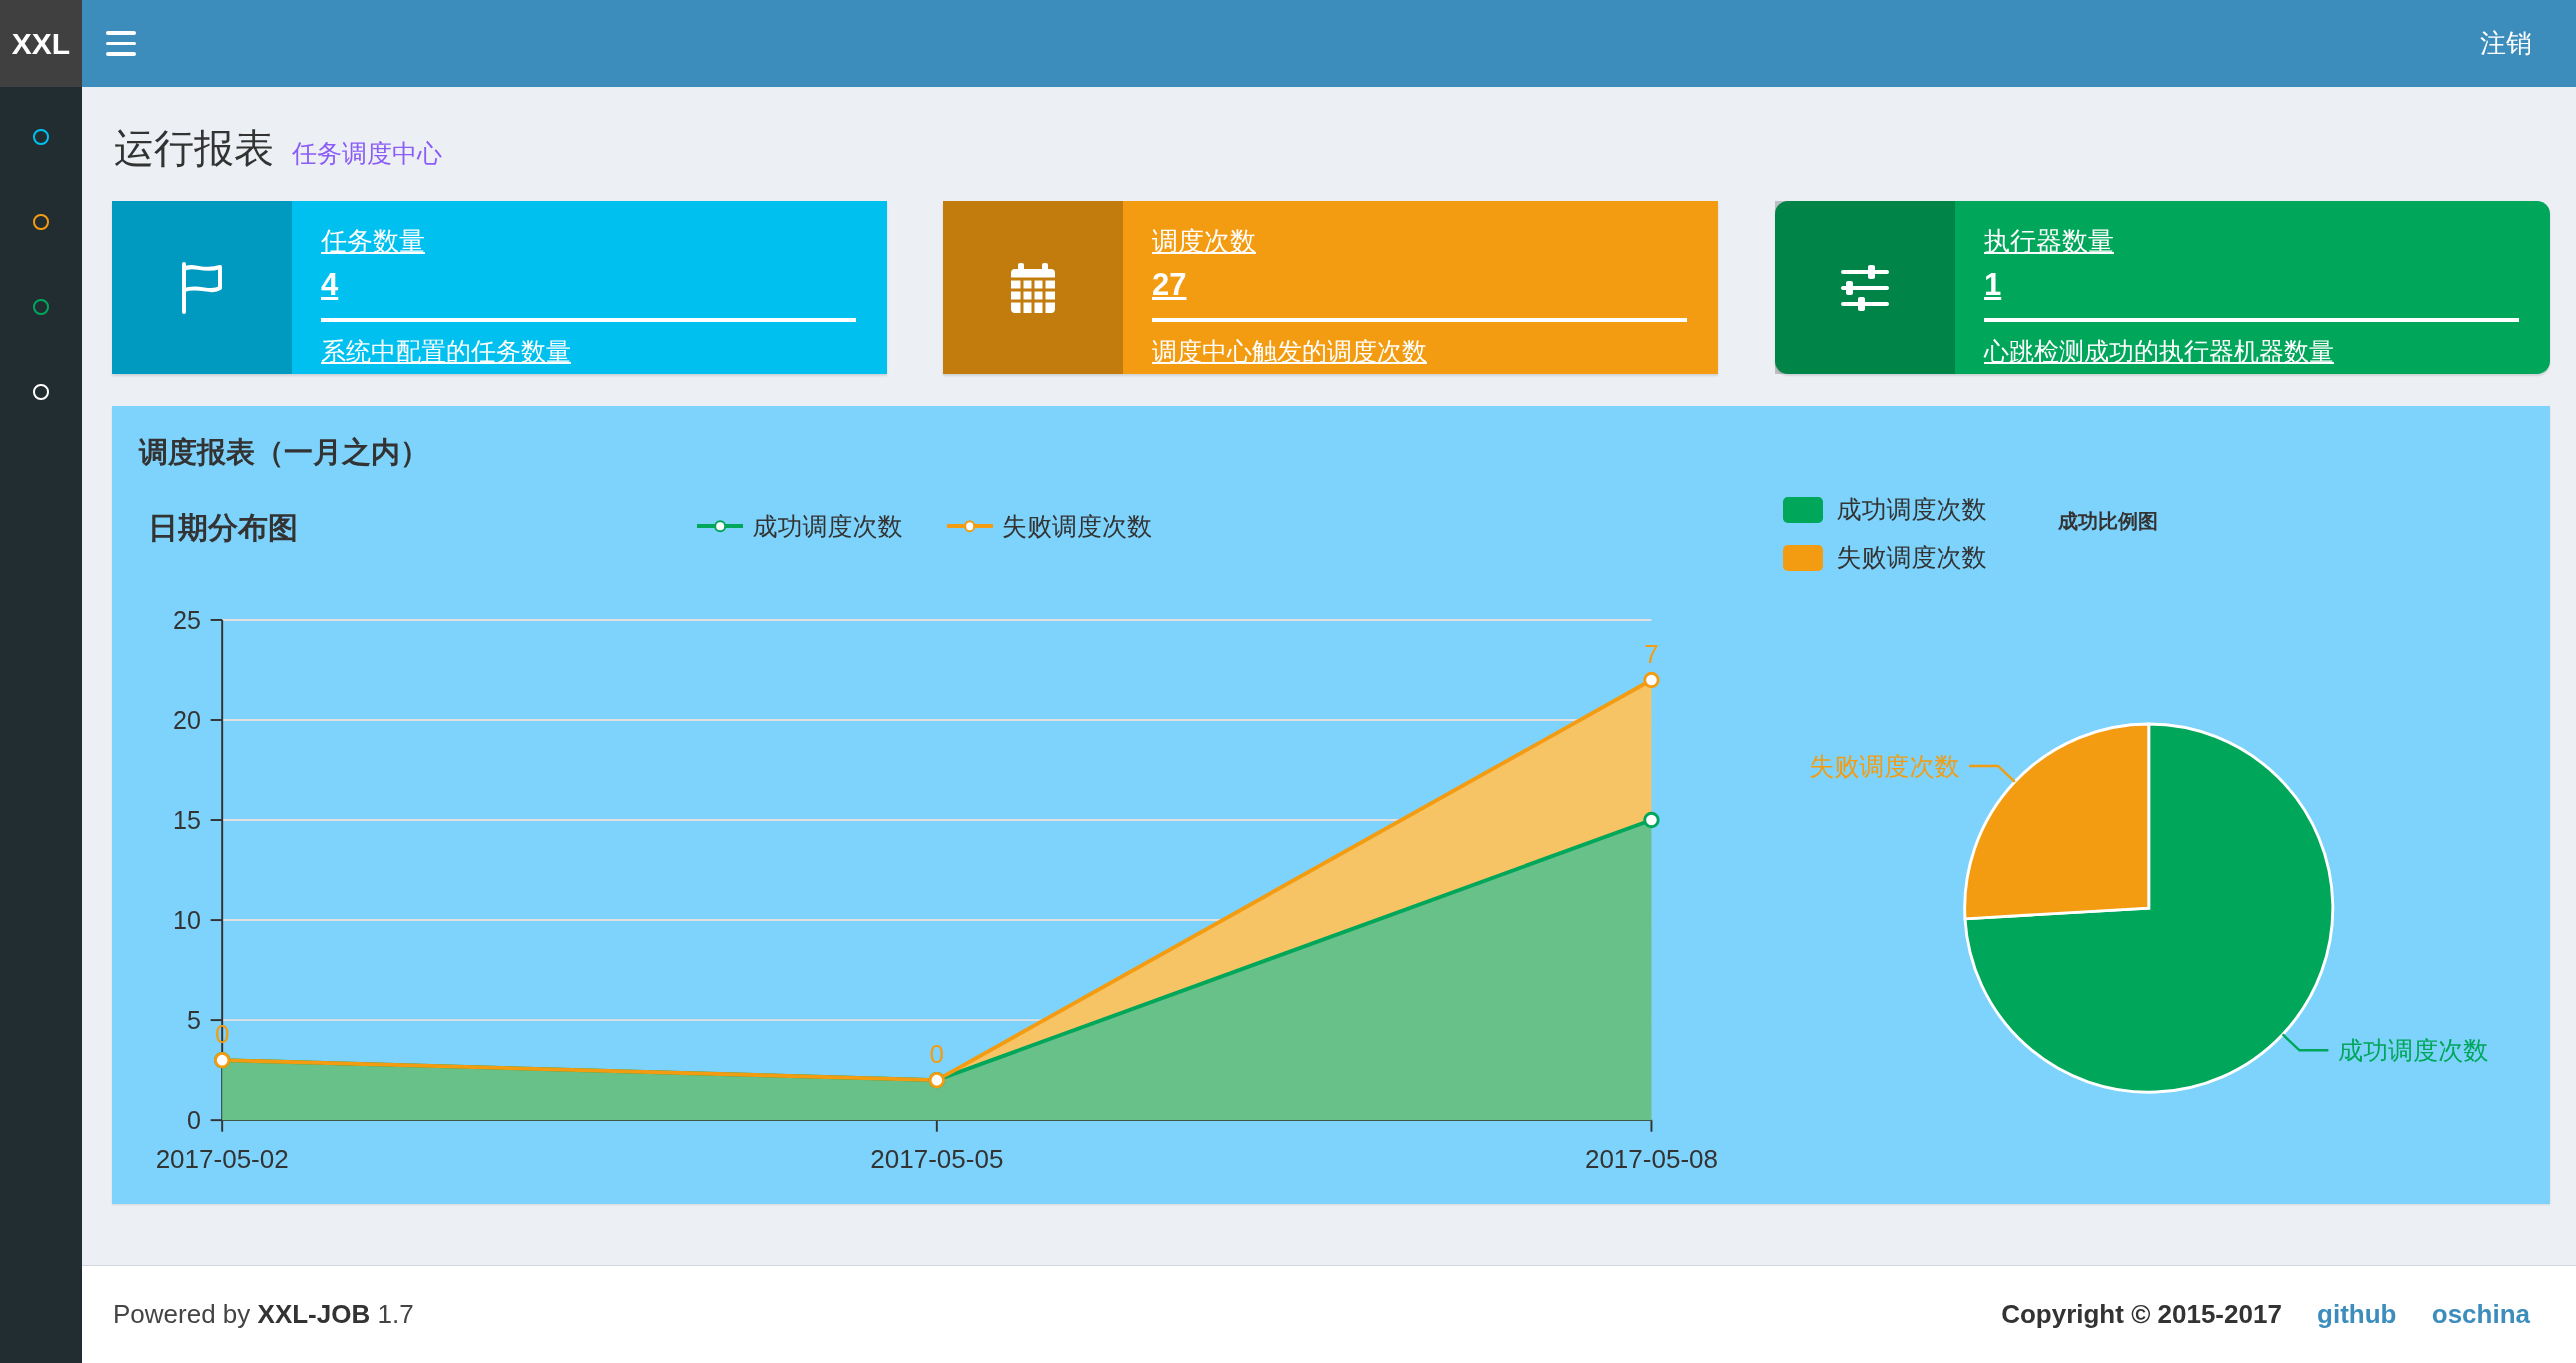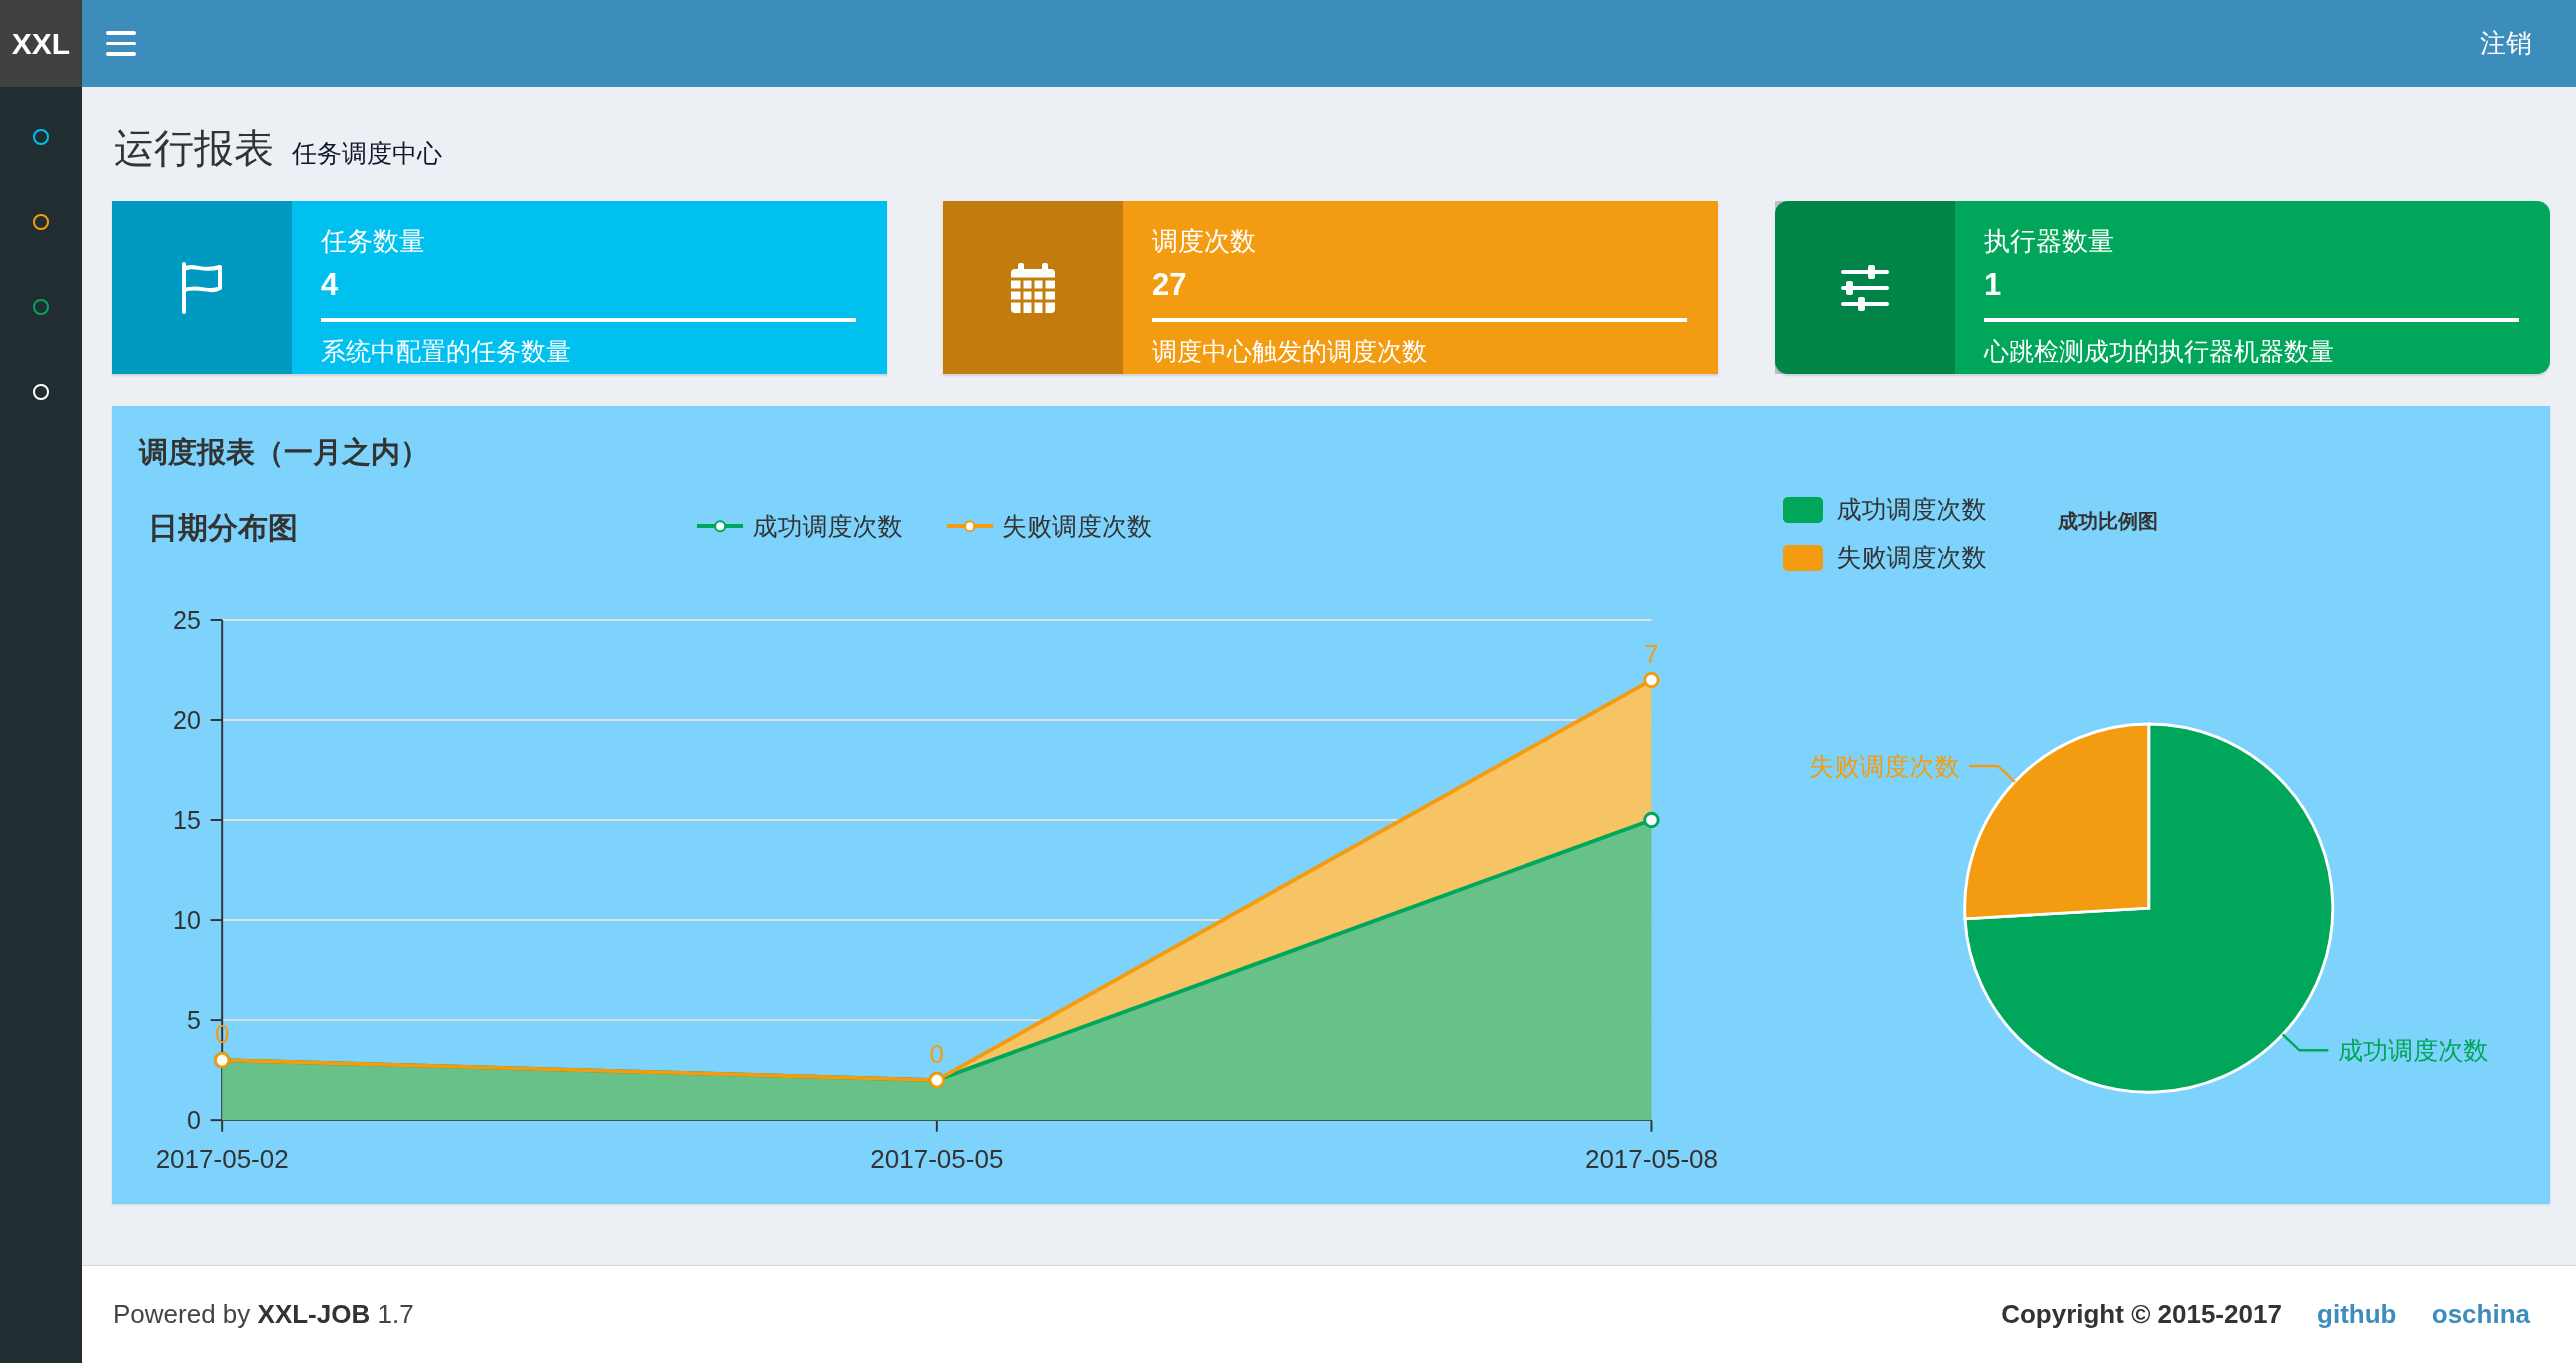--- a/index.html
+++ b/index.html
@@ -19,24 +19,24 @@
   .sidebar-toggle .bar { width:30px; height:3.9px; background:#fff; border-radius:1.9px; }
   .logout { position:absolute; right:0; top:0; height:87px; padding:8px 44px; display:flex; align-items:center;
           color:#fff; font-size:26px; text-decoration:none; cursor:pointer; }
   
   .sidebar { position:absolute; left:0; top:87px; width:82px; height:1276px; background:#222d32; z-index:10; padding-top:7.7px; }
   .side-item { height:85px; display:flex; align-items:center; justify-content:center; cursor:pointer; }
   .ring { width:15.4px; height:15.4px; border:2.9px solid currentColor; border-radius:50%; }
   
   .content-header { position:absolute; left:114px; top:121px; }
   .content-header h1 { font-size:40px; font-weight:500; color:#333; display:inline; }
-  .content-header .subtitle { font-size:25px; color:#0f172a; margin-left:13.5px; }
+  .content-header .subtitle { font-size:25px; color:#8b5cf6; margin-left:13.5px; }
   
   .info-box { position:absolute; top:201px; width:775px; height:173px; display:flex; color:#fff;
-              box-shadow:0 1.9px 1.9px rgba(0,0,0,0.12); }
+              box-shadow:0 1.9px 1.9px rgba(0,0,0,0.12);text-decoration:underline; }
   #ib0 { left:112px; } #ib1 { left:943px; } #ib2 { left:1775px;border-radius:13px; }
   .ib-icon { width:180px; height:173px; background:rgba(0,0,0,0.2); display:flex; align-items:center; justify-content:center; }
   .ib-content { flex:1; padding:23px 31px 0 29px; }
   .ib-label { font-size:26px; display:block; }
   .ib-number { font-size:31px; font-weight:bold; display:block; margin-top:7.7px; }
   .ib-progress { height:3.9px; background:#fff; margin:15.4px 0 13.5px 0; }
   .ib-desc { font-size:25px; display:block; }
   
   .panel { position:absolute; left:112px; top:406px; width:2438px; height:798px; background:#7dd3fc;
            box-shadow:0 1px 1.9px rgba(0,0,0,0.1); }

